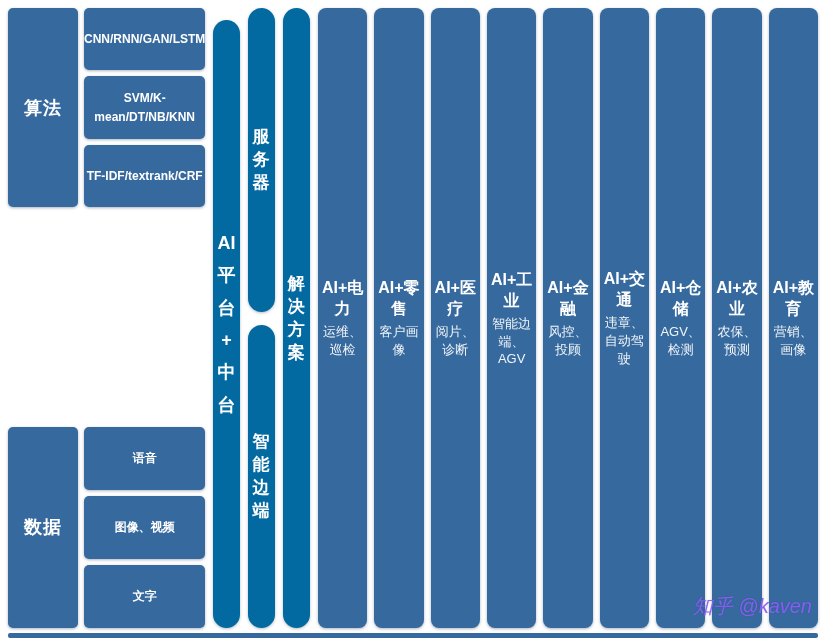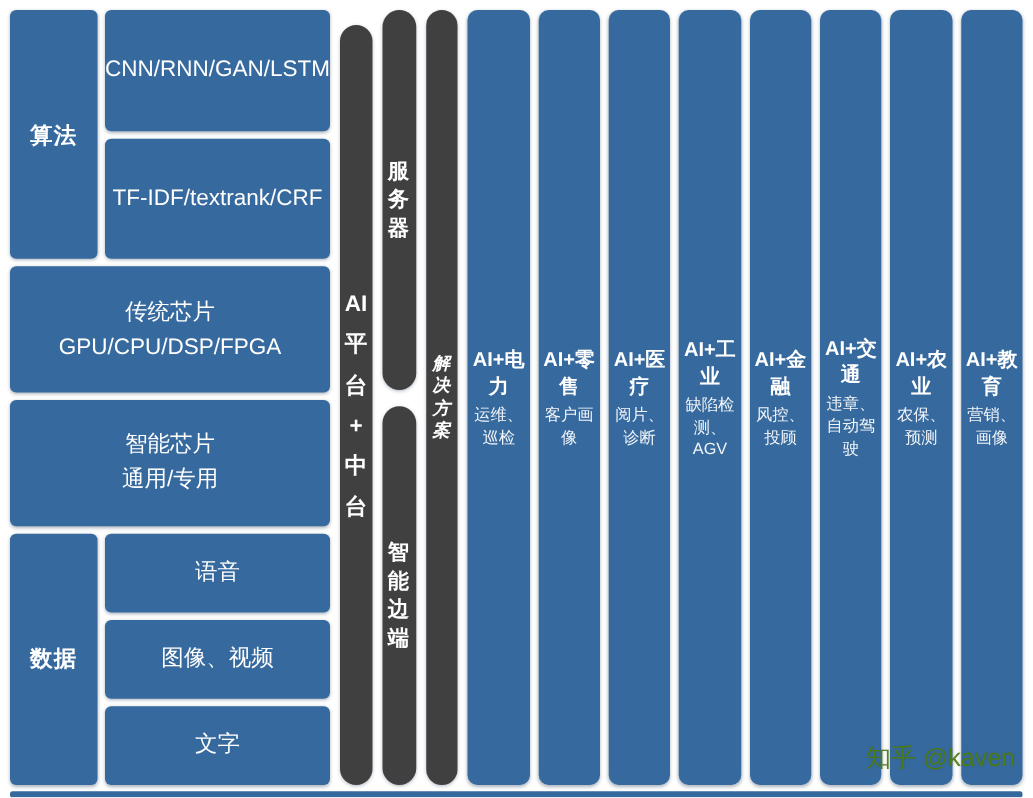--- a/index.html
+++ b/index.html
@@ -24,63 +24,64 @@
     align-items: center;
     justify-content: center;
     text-align: center;
   }
   .dark {
     background: #36699e;
     border-radius: 5px;
     box-shadow: 0 1px 3px rgba(15, 40, 70, 0.35);
   }
   .light {
-    background: #404040;
+    background: #0369a1;
     border-radius: 16px;
     box-shadow: 0 1px 3px rgba(15, 40, 70, 0.30);
   }
 
   
   .left-stack { width: 324px; display: flex; flex-direction: column; gap: 6px; }
   .group { display: flex; gap: 6px; min-height: 0; }
   .group.g1 { flex: 200; }
   .group.g2 { flex: 208; }
   .group.g3 { flex: 202; }
   .group-label { width: 70px; font-size: 18px; font-weight: bold; letter-spacing: 1px; }
   .group-rows { flex: 1; display: flex; flex-direction: column; gap: 6px; }
-  .row { flex: 1; font-weight: normal; font-size: 18px; flex-direction: column; line-height: 1.55; }
+  .row { flex: 1; font-weight: bold; font-size: 12px; flex-direction: column; line-height: 1.55; }
   .row .line { display: block; }
 
   
   .platform-bar { width: 90px; flex-direction: column; font-size: 18px; font-weight: bold; line-height: 1.8; margin-top: 12px; }
   .platform-bar .line { display: block; }
 
   
   .deploy-stack { width: 94px; display: flex; flex-direction: column; gap: 13px; }
   .deploy-box { flex: 1; font-size: 17px; font-weight: bold; letter-spacing: 1px; }
 
   
-  .solutions-bar { width: 90px; font-size: 14px; font-weight: bold; letter-spacing: 1px; font-style: italic; }
+  .solutions-bar { width: 90px; font-size: 17px; font-weight: bold; letter-spacing: 1px; }
 
   
   .apps-stack { flex: 1; display: flex; flex-direction: row; gap: 7px; }
   .app-box { flex: 1; flex-direction: column; border-radius: 8px; padding: 2px 4px; }
   .app-title { font-size: 16px; font-weight: bold; display: block; }
   .app-subtitle { font-size: 13px; display: block; margin-top: 3px; color: rgba(255,255,255,0.93); }
 
   
   .watermark {
     position: absolute;
     right: 14px;
     bottom: 18px;
     font-size: 20px;
-    color: #4d7c0f;
+    color: #8b5cf6;
     opacity: 0.95;
     text-shadow: 0 0 2px rgba(0,0,0,0.15);
     white-space: nowrap;
+    font-style: italic;
   }
 
   
   .bottom-strip {
     position: absolute;
     left: 8px; right: 8px; bottom: 0;
     height: 5px;
     background: #36699e;
     border-radius: 2px;
   }
@@ -93,36 +94,29 @@
 
     <div class="left-stack">
 
       <div class="group g1">
         <div class="box dark group-label">算法</div>
         <div class="group-rows">
           <div class="box dark row">
             <span class="line">CNN/RNN/GAN/LSTM</span>
           </div>
           <div class="box dark row">
+            <span class="line">SVM/K-mean/DT/NB/KNN</span>
+          </div>
+          <div class="box dark row">
             <span class="line">TF-IDF/textrank/CRF</span>
           </div>
         </div>
       </div>
 
       <div class="group g2">
-        <div class="group-rows">
-          <div class="box dark row">
-            <span class="line">传统芯片</span>
-            <span class="line">GPU/CPU/DSP/FPGA</span>
-          </div>
-          <div class="box dark row">
-            <span class="line">智能芯片</span>
-            <span class="line">通用/专用</span>
-          </div>
-        </div>
       </div>
 
       <div class="group g3">
         <div class="box dark group-label">数据</div>
         <div class="group-rows">
           <div class="box dark row">
             <span class="line">语音</span>
           </div>
           <div class="box dark row">
             <span class="line">图像、视频</span>
@@ -157,29 +151,33 @@
       <div class="box dark app-box">
         <span class="app-title">AI+零售</span>
         <span class="app-subtitle">客户画像</span>
       </div>
       <div class="box dark app-box">
         <span class="app-title">AI+医疗</span>
         <span class="app-subtitle">阅片、诊断</span>
       </div>
       <div class="box dark app-box">
         <span class="app-title">AI+工业</span>
-        <span class="app-subtitle">缺陷检测、AGV</span>
+        <span class="app-subtitle">智能边端、AGV</span>
       </div>
       <div class="box dark app-box">
         <span class="app-title">AI+金融</span>
         <span class="app-subtitle">风控、投顾</span>
       </div>
       <div class="box dark app-box">
         <span class="app-title">AI+交通</span>
         <span class="app-subtitle">违章、自动驾驶</span>
+      </div>
+      <div class="box dark app-box">
+        <span class="app-title">AI+仓储</span>
+        <span class="app-subtitle">AGV、检测</span>
       </div>
       <div class="box dark app-box">
         <span class="app-title">AI+农业</span>
         <span class="app-subtitle">农保、预测</span>
       </div>
       <div class="box dark app-box">
         <span class="app-title">AI+教育</span>
         <span class="app-subtitle">营销、画像</span>
       </div>
     </div>

